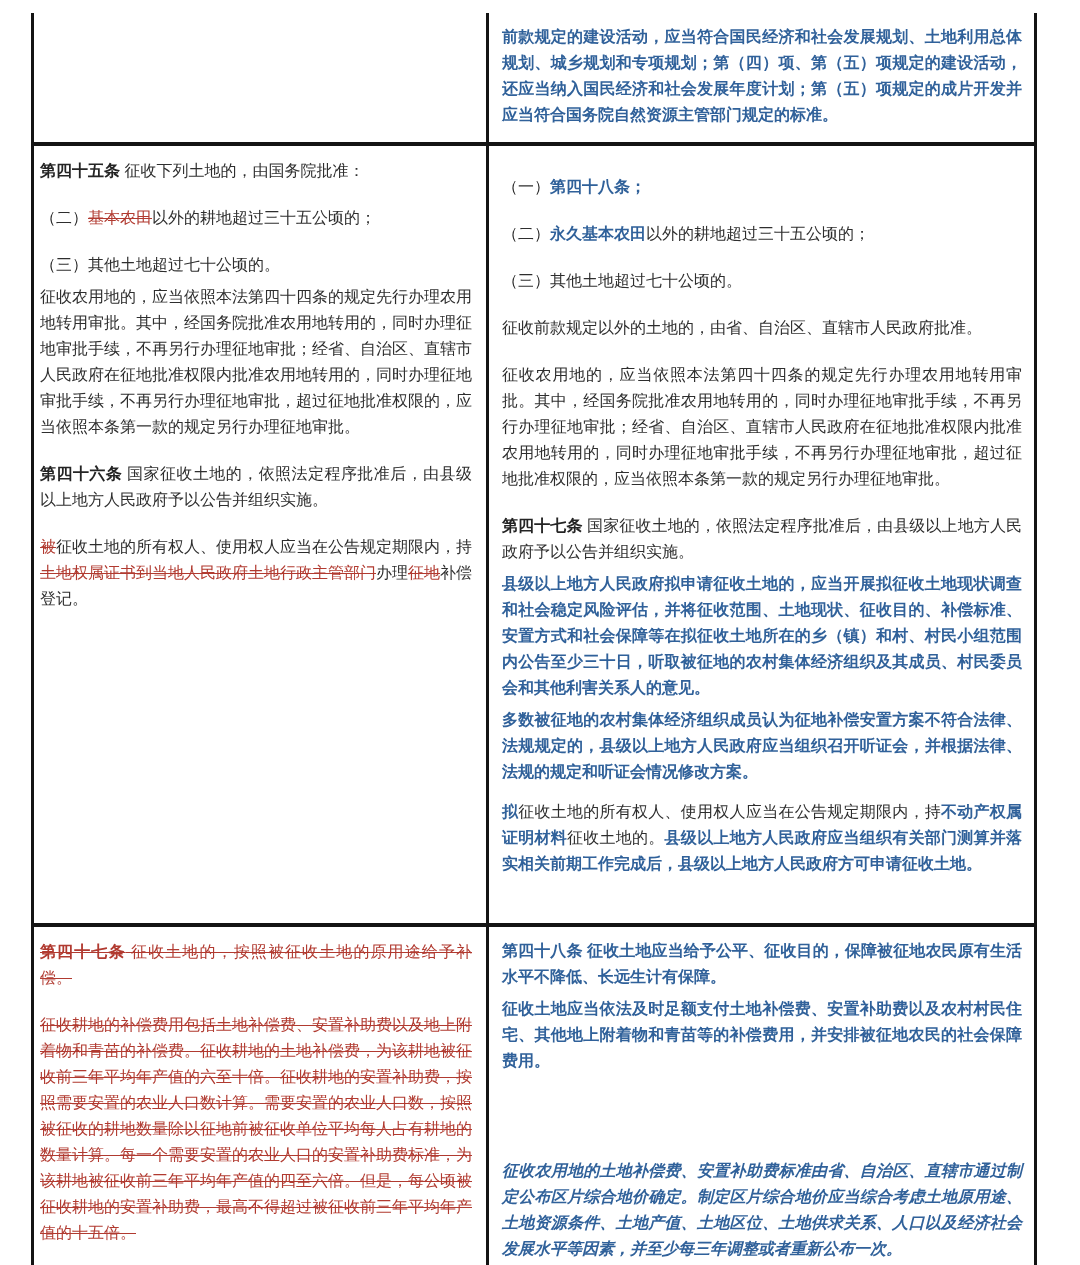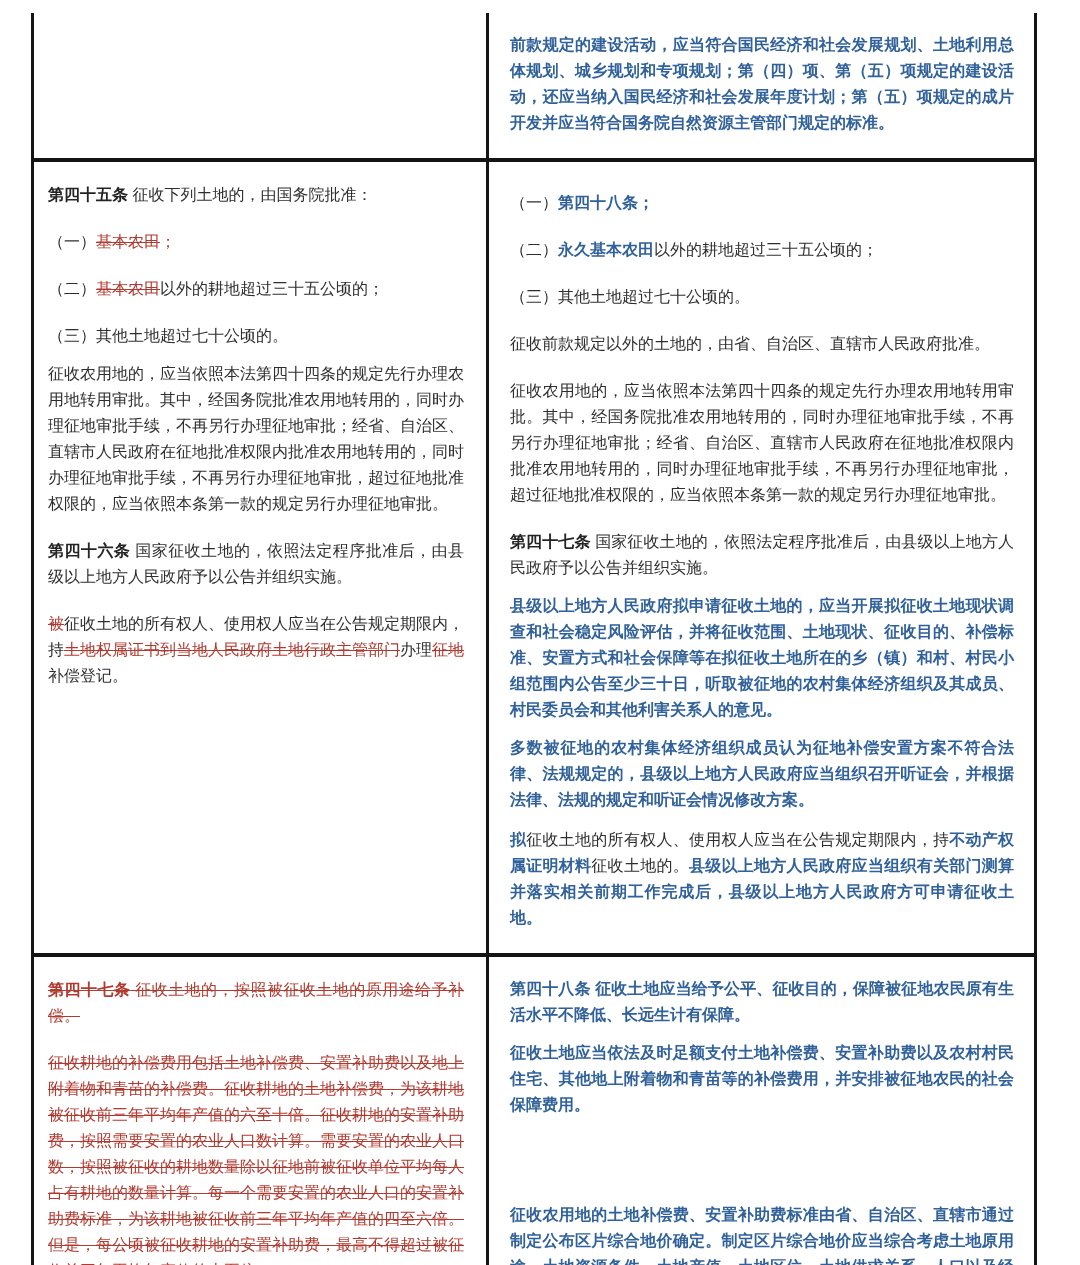--- a/index.html
+++ b/index.html
@@ -9,25 +9,25 @@
     color:#2e2e2e;
     -webkit-font-smoothing:antialiased;
   }
   .page{box-sizing:border-box;width:1080px;padding:13px 43px 12px 31px;}
   .cmp-table{width:1006px;}
   .row{display:flex;align-items:stretch;}
   .row.has-bottom{border-bottom:4px solid #141414;}
   .cell{box-sizing:border-box;border-left:3px solid #141414;}
   .cell.left{width:455px;padding:8px 10px 10px 2px;}
   .cell.right{width:551px;padding:7px 8px 10px 9px;border-right:3px solid #141414;}
-  .p{margin:12px;font-size:16px;line-height:26px;text-align:justify;word-break:break-all;}
+  .p{margin:4px;font-size:16px;line-height:26px;text-align:justify;word-break:break-all;}
   .g-lg{margin-top:21px;}
   .g-md{margin-top:14px;}
   .g-sm{margin-top:6px;}
-  .g-xl{margin-top:84px;}
+  .g-xl{margin-top:84px;font-style:italic;}
   
   .rn{color:#2e2e2e;}
   .rb{color:#242424;font-weight:bold;}
   .ri{color:#30619a;font-weight:bold;}
   .rd{color:#b13a30;text-decoration:line-through;}
   .rdb{color:#b13a30;font-weight:bold;text-decoration:line-through;}
   .rr{color:#b13a30;}
   .r1{min-height:104px;}
   .r2{min-height:777px;}
   .r3{min-height:353px;}
@@ -39,21 +39,20 @@
   <div class="cmp-table" id="cmp-table">
       <div class="row r1 has-bottom">
         <div class="cell left"></div>
         <div class="cell right">
           <p class="p"><span class="ri">前款规定的建设活动，应当符合国民经济和社会发展规划、土地利用总体规划、城乡规划和专项规划；第（四）项、第（五）项规定的建设活动，还应当纳入国民经济和社会发展年度计划；第（五）项规定的成片开发并应当符合国务院自然资源主管部门规定的标准。</span></p>
         </div>
       </div>
       <div class="row r2 has-bottom">
         <div class="cell left">
           <p class="p"><span class="rb">第四十五条</span><span class="rn"> 征收下列土地的，由国务院批准：</span></p>
-          <p class="p g-lg"><span class="rn">（一）</span><span class="rd">基本农田</span><span class="rr">；</span></p>
           <p class="p g-lg"><span class="rn">（二）</span><span class="rd">基本农田</span><span class="rn">以外的耕地超过三十五公顷的；</span></p>
           <p class="p g-lg"><span class="rn">（三）其他土地超过七十公顷的。</span></p>
           <p class="p g-sm"><span class="rn">征收农用地的，应当依照本法第四十四条的规定先行办理农用地转用审批。其中，经国务院批准农用地转用的，同时办理征地审批手续，不再另行办理征地审批；经省、自治区、直辖市人民政府在征地批准权限内批准农用地转用的，同时办理征地审批手续，不再另行办理征地审批，超过征地批准权限的，应当依照本条第一款的规定另行办理征地审批。</span></p>
           <p class="p g-lg"><span class="rb">第四十六条</span><span class="rn"> 国家征收土地的，依照法定程序批准后，由县级以上地方人民政府予以公告并组织实施。</span></p>
           <p class="p g-lg"><span class="rd">被</span><span class="rn">征收土地的所有权人、使用权人应当在公告规定期限内，持</span><span class="rd">土地权属证书到当地人民政府土地行政主管部门</span><span class="rn">办理</span><span class="rd">征地</span><span class="rn">补偿登记。</span></p>
         </div>
         <div class="cell right">
           <p class="p g-lg"><span class="rn">（一）</span><span class="ri">第四十八条；</span></p>
           <p class="p g-lg"><span class="rn">（二）</span><span class="ri">永久基本农田</span><span class="rn">以外的耕地超过三十五公顷的；</span></p>
           <p class="p g-lg"><span class="rn">（三）其他土地超过七十公顷的。</span></p>

